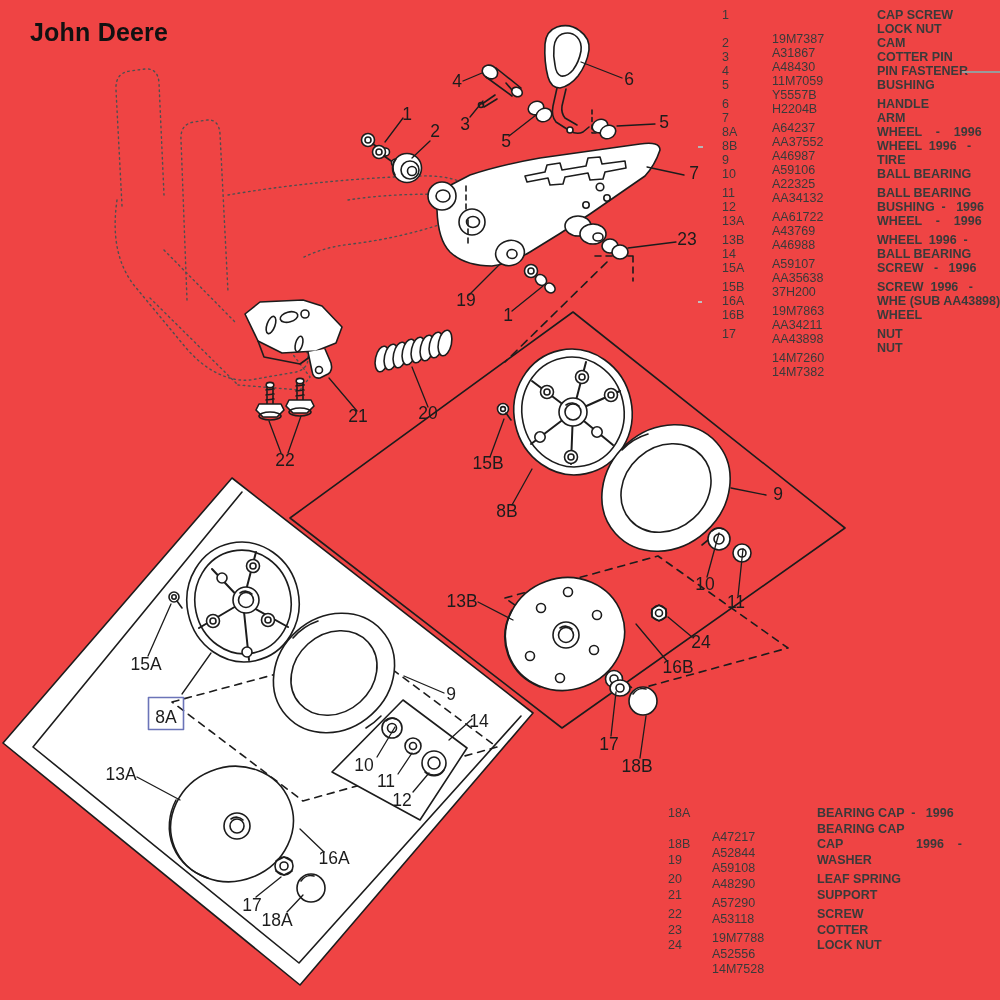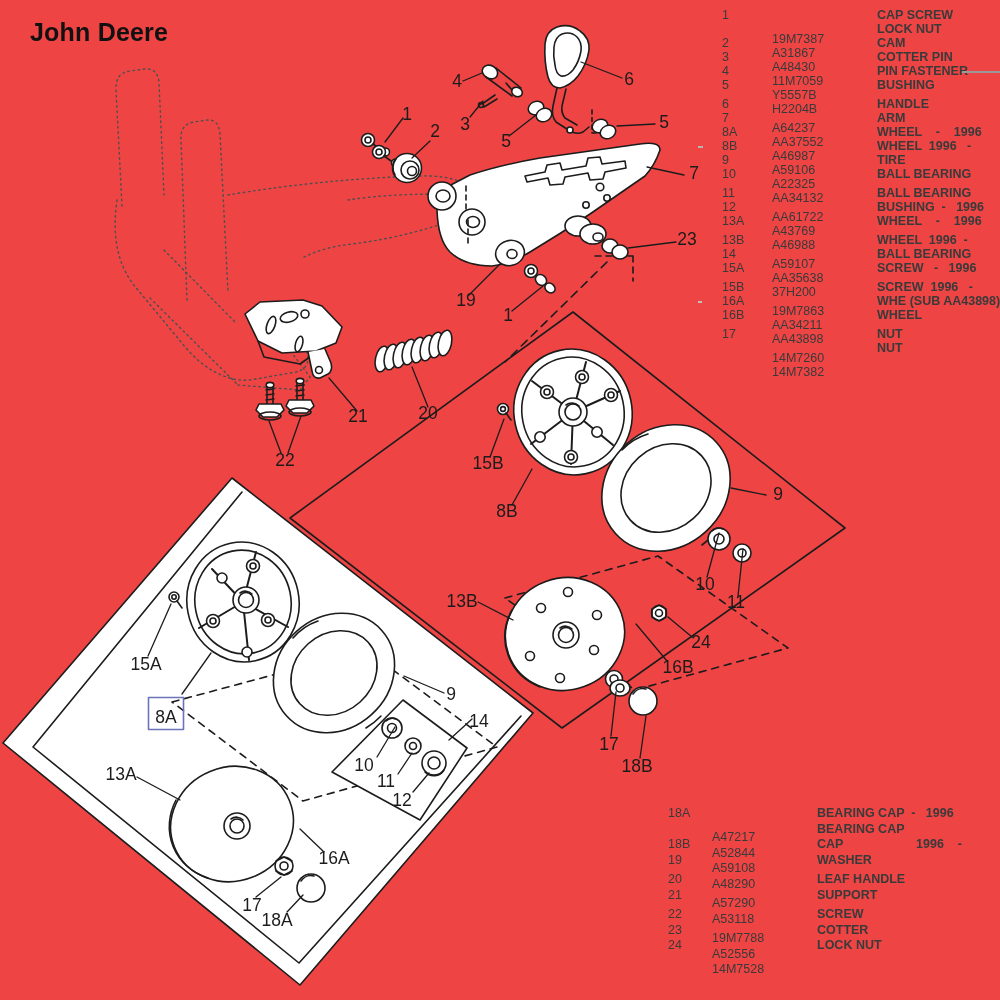--- a/index.html
+++ b/index.html
@@ -414,21 +414,21 @@
       <div class="prow"><span class="c-item">16A</span><span class="c-part">AA34211</span><span class="c-desc">WHE (SUB AA43898)</span></div>
       <div class="prow gap"><span class="c-item">16B</span><span class="c-part">AA43898</span><span class="c-desc">WHEEL</span></div>
       <div class="prow"><span class="c-item">17</span><span class="c-part">14M7260</span><span class="c-desc">NUT</span></div>
       <div class="prow"><span class="c-item"></span><span class="c-part">14M7382</span><span class="c-desc">NUT</span></div>
     </div>
   <div class="ptable" id="table-bottom">
       <div class="prow"><span class="c-item">18A</span><span class="c-part">A47217</span><span class="c-desc">BEARING CAP  -   1996</span></div>
       <div class="prow"><span class="c-item"></span><span class="c-part">A52844</span><span class="c-desc">BEARING CAP</span></div>
       <div class="prow"><span class="c-item">18B</span><span class="c-part">A59108</span><span class="c-desc">CAP                     1996    -</span></div>
       <div class="prow gap"><span class="c-item">19</span><span class="c-part">A48290</span><span class="c-desc">WASHER</span></div>
-      <div class="prow"><span class="c-item">20</span><span class="c-part">A57290</span><span class="c-desc">LEAF HANDLE</span></div>
+      <div class="prow"><span class="c-item">20</span><span class="c-part">A57290</span><span class="c-desc">LEAF SPRING</span></div>
       <div class="prow gap"><span class="c-item">21</span><span class="c-part">A53118</span><span class="c-desc">SUPPORT</span></div>
       <div class="prow"><span class="c-item">22</span><span class="c-part">19M7788</span><span class="c-desc">SCREW</span></div>
       <div class="prow"><span class="c-item">23</span><span class="c-part">A52556</span><span class="c-desc">COTTER</span></div>
       <div class="prow"><span class="c-item">24</span><span class="c-part">14M7528</span><span class="c-desc">LOCK NUT</span></div>
     </div>
 
   <div class="artifact" id="art1"></div>
   <div class="artifact" id="art2"></div>
   <div class="artifact" id="art3"></div>
 </div>

